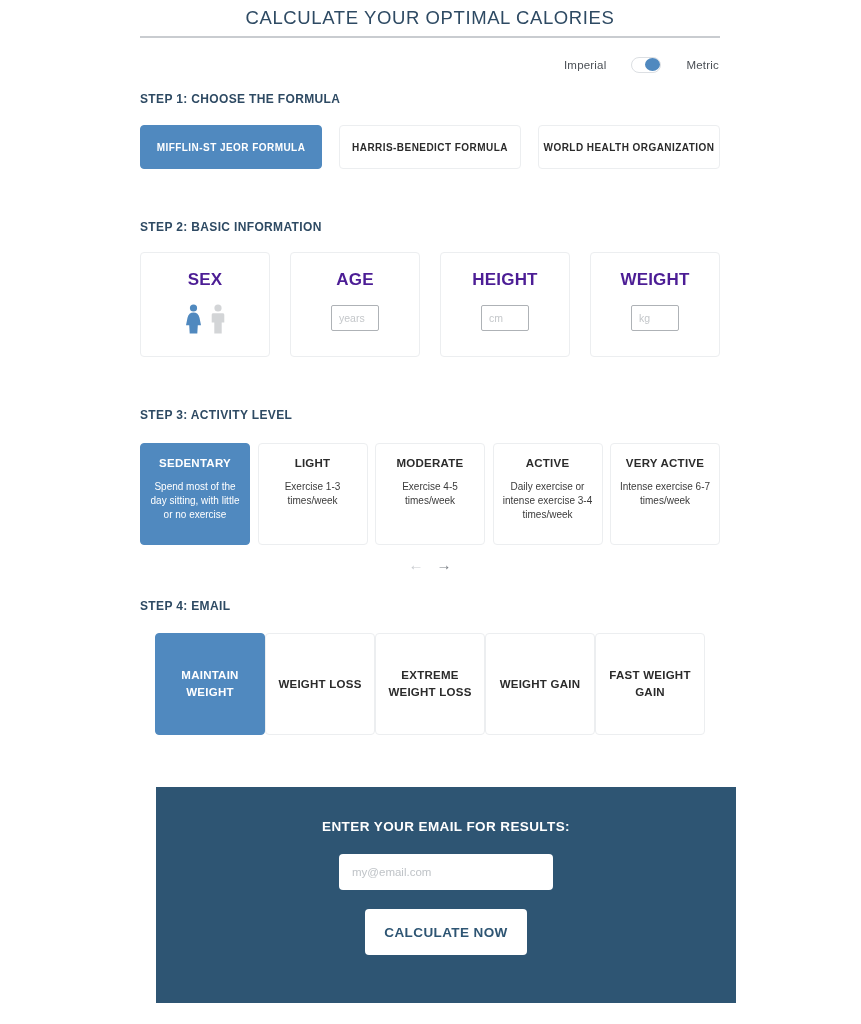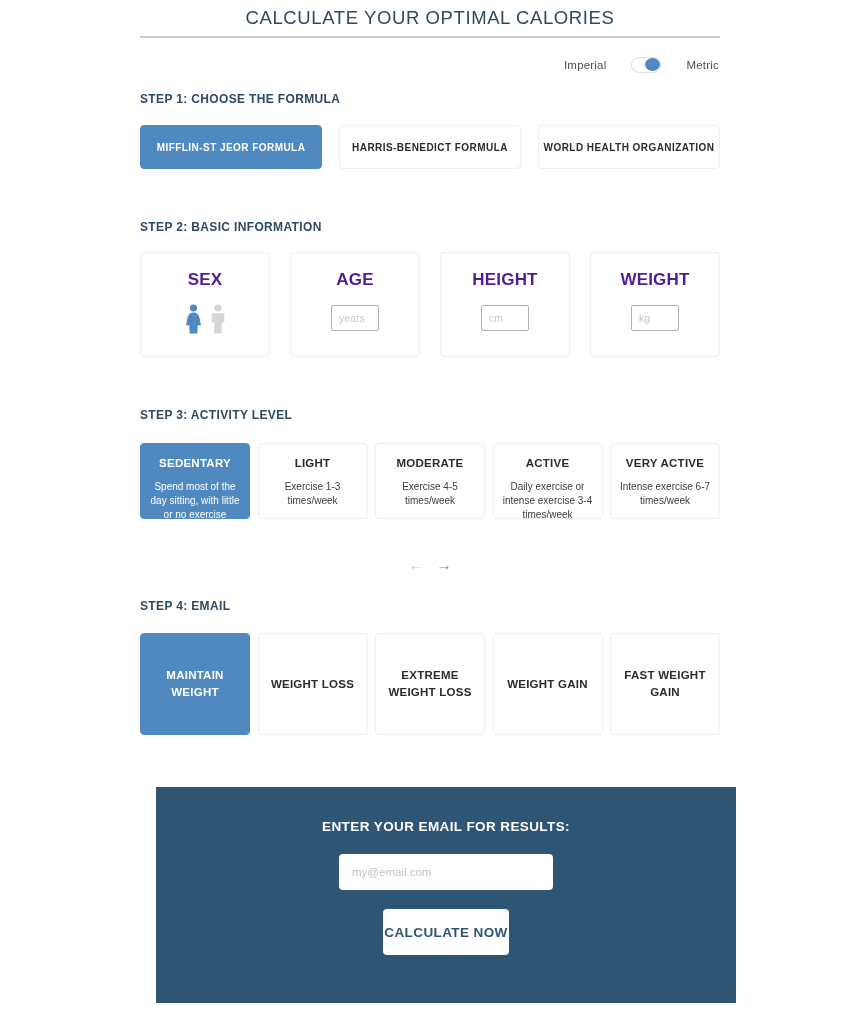--- a/index.html
+++ b/index.html
@@ -157,21 +157,21 @@
     display: flex;
     align-items: flex-end;
     gap: 7px;
   }
   .sex-icons svg { display: block; }
 
   
   #row-activity { top: 443px; justify-content: space-between; }
   #row-activity .card {
     width: 110px;
-    height: 76px;
+    height: 102px;
     justify-content: flex-start;
     padding: 13px 8px 0 8px;
   }
   .act-name {
     font-size: 11.5px;
     font-weight: bold;
     letter-spacing: 0.25px;
   }
   .act-desc {
     margin-top: 11px;
@@ -189,21 +189,21 @@
     display: flex;
     justify-content: center;
     gap: 13px;
     font-size: 15px;
     line-height: 20px;
   }
   .arrow-prev { color: #c9ccd0; }
   .arrow-next { color: #7d8288; }
 
   
-  #row-goals { top: 633px; justify-content: space-between; }
+  #row-goals { top: 633px; justify-content: center; }
   #row-goals .card {
     width: 110px;
     height: 102px;
     padding: 0 8px;
     font-size: 11.5px;
     font-weight: bold;
     line-height: 17px;
     letter-spacing: 0.25px;
   }
 
@@ -236,21 +236,21 @@
     font-family: "Liberation Sans", sans-serif;
     font-size: 11.5px;
     color: #2b2b2b;
     padding: 0 13px;
     outline: none;
   }
   .email-input::placeholder { color: #bfc3c7; }
 
   .calc-btn {
     margin-top: 19px;
-    width: 126px;
+    width: 162px;
     height: 46px;
     border: none;
     border-radius: 4px;
     background: #ffffff;
     color: #2e5573;
     font-family: "Liberation Sans", sans-serif;
     font-size: 13.5px;
     font-weight: bold;
     letter-spacing: 0.4px;
     cursor: pointer;

